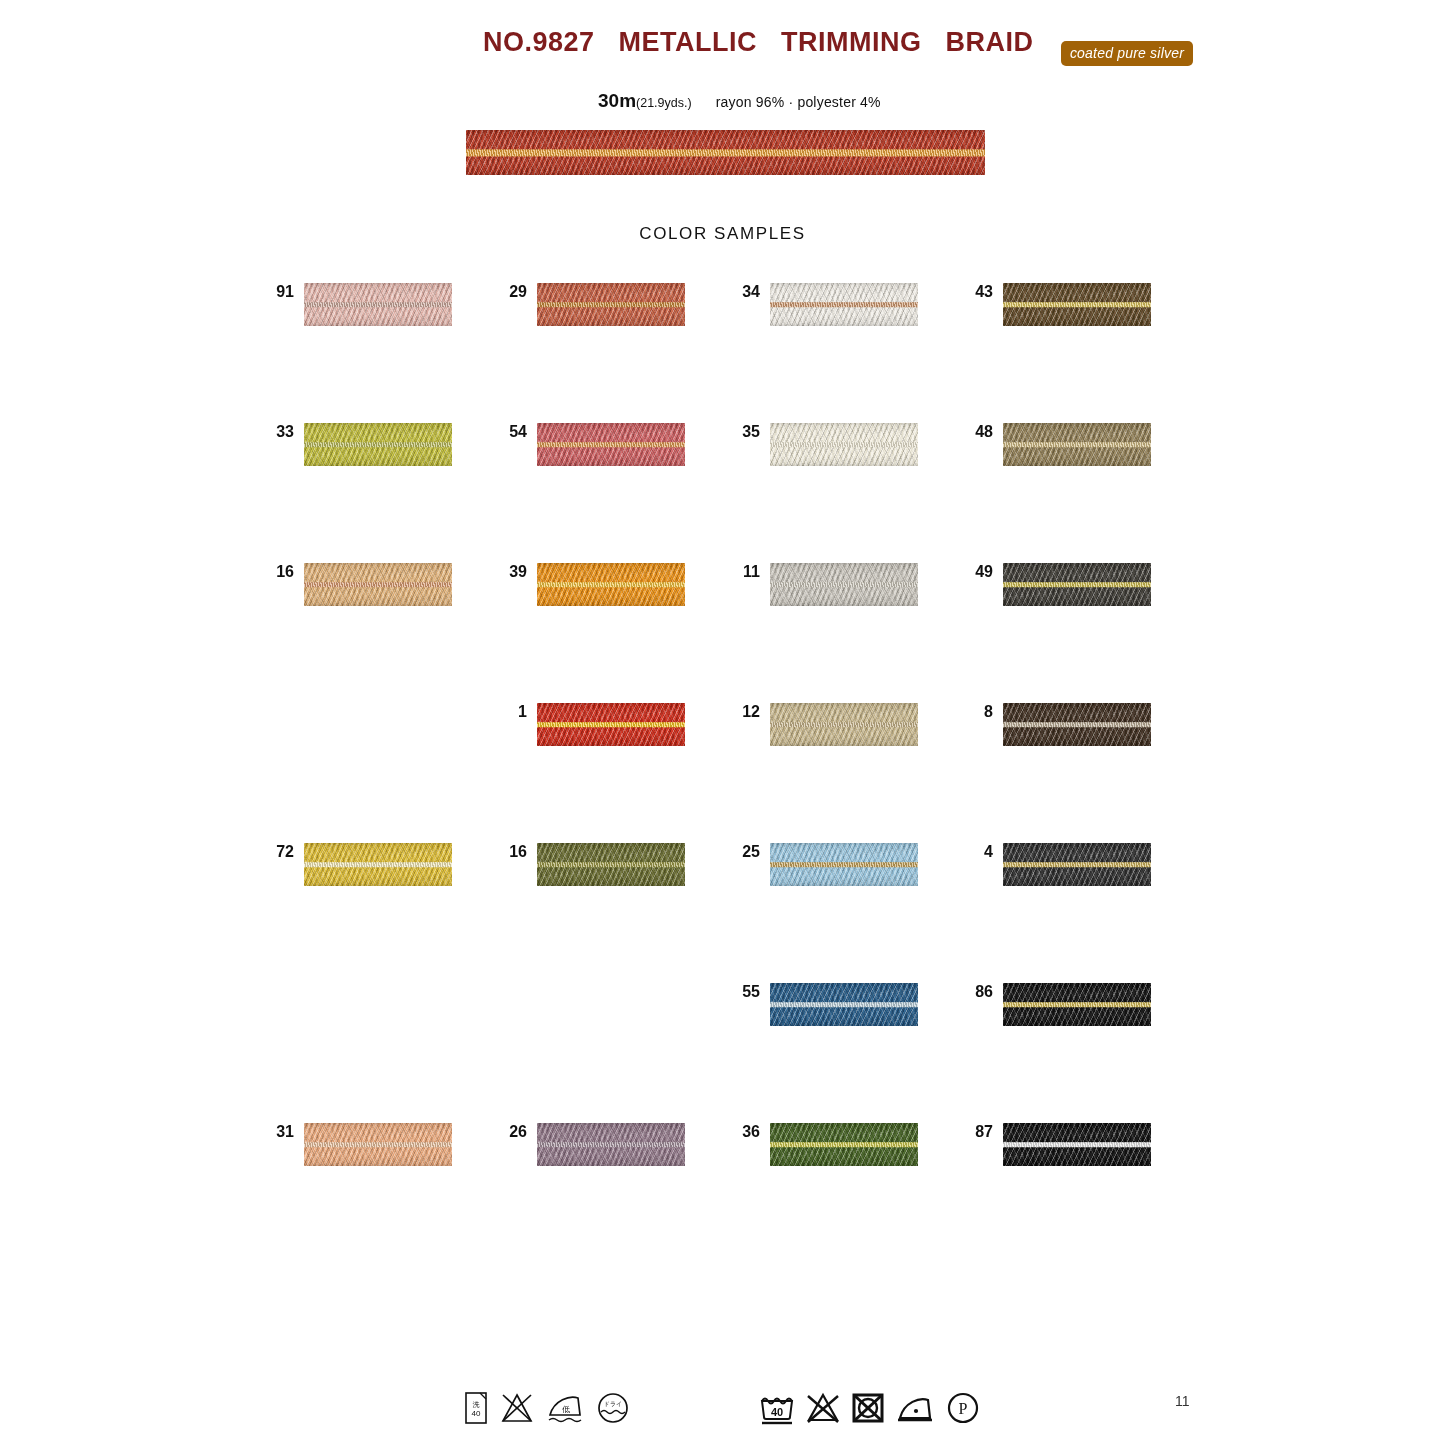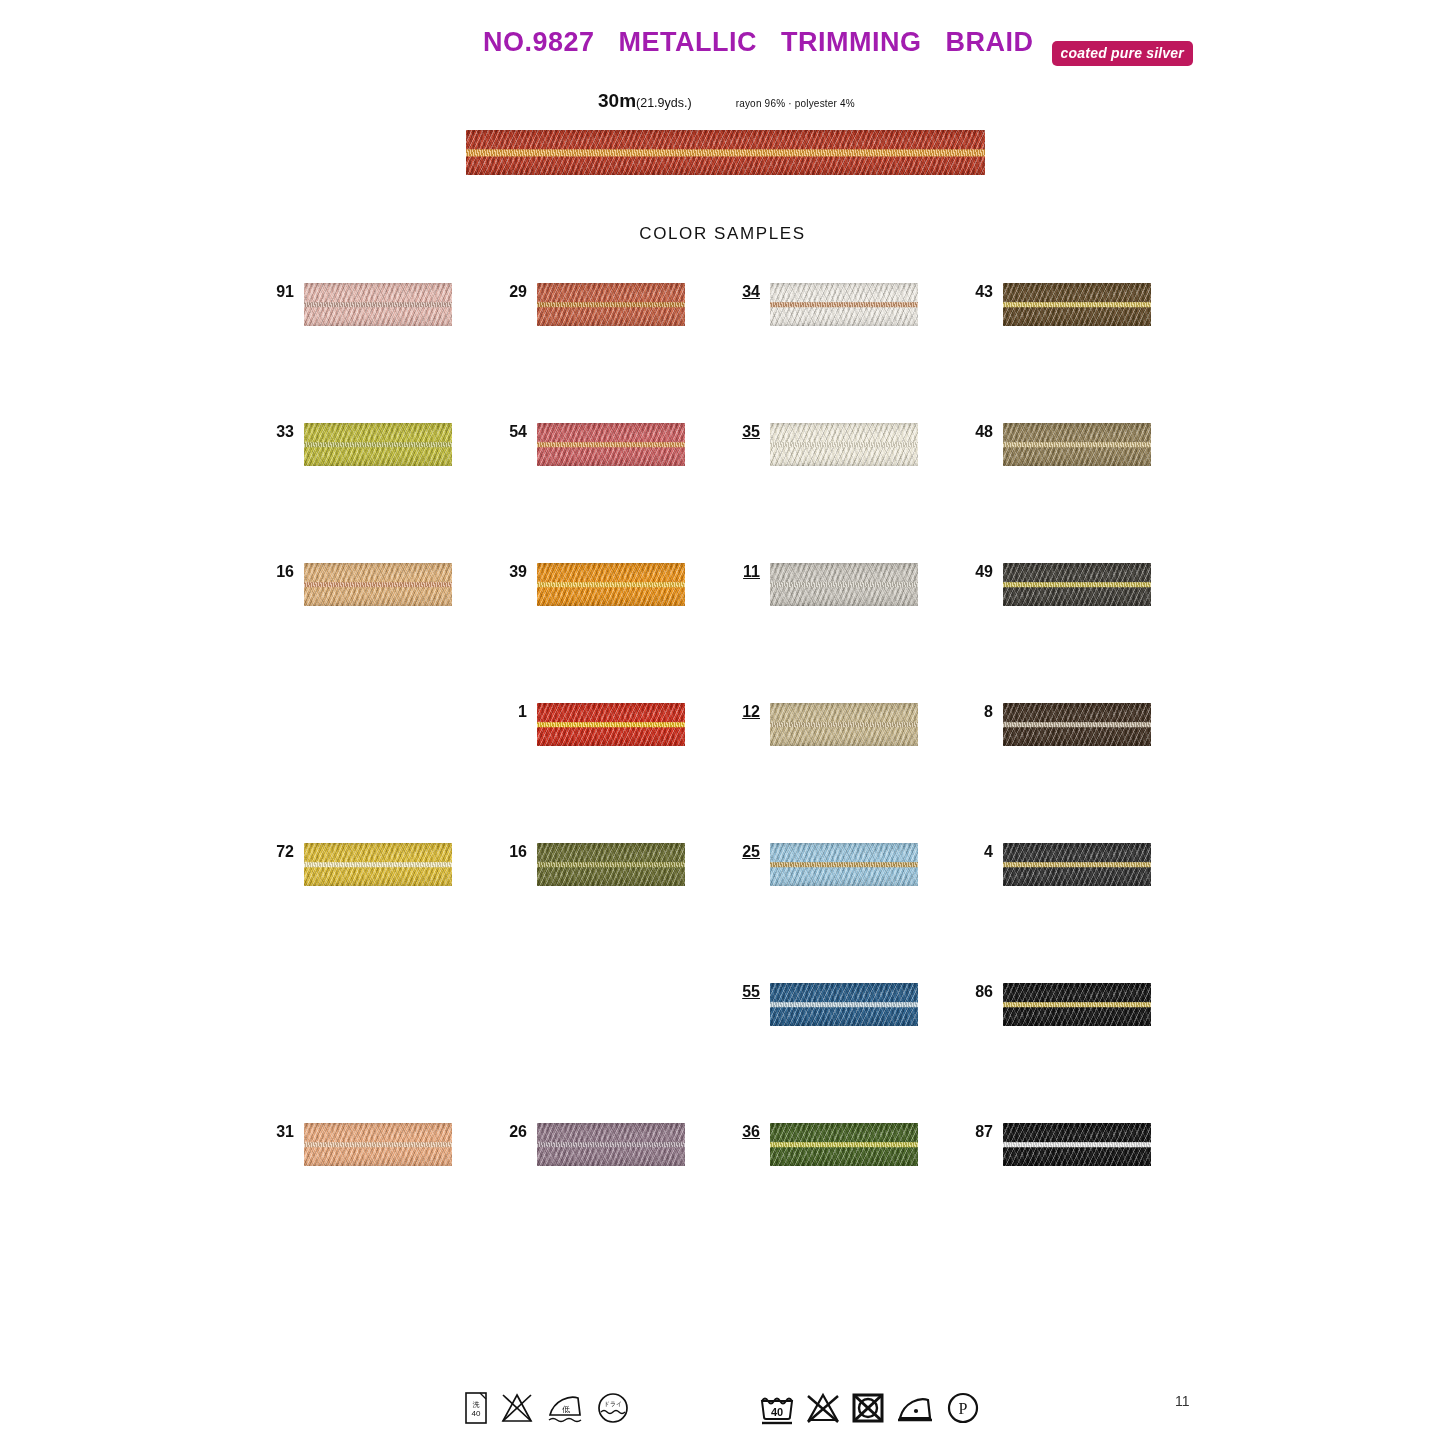--- a/index.html
+++ b/index.html
@@ -18,30 +18,30 @@
 
   
   #page-title {
     position: absolute;
     left: 483px;
     top: 27px;
     font-size: 27px;
     font-weight: bold;
     letter-spacing: 0.5px;
     white-space: pre;
-    color: #a21caf;
+    color: #7f1d1d;
   }
   #silver-badge {
     position: absolute;
     right: 252px;
     top: 41px;
-    background: #be185d;
+    background: #a16207;
     color: #ffffff;
     font-style: italic;
-    font-weight: bold;
+    font-weight: normal;
     font-size: 14px;
     padding: 4px 9px 5px 9px;
     border-radius: 5px;
     letter-spacing: 0.2px;
     white-space: nowrap;
   }
 
   
   #spec-line {
     position: absolute;
@@ -54,23 +54,23 @@
   #spec-length {
     font-size: 19px;
     font-weight: 600;
     color: #111;
   }
   #spec-length-yds {
     font-size: 12.5px;
     color: #111;
   }
   #spec-composition {
-    font-size: 10px;
+    font-size: 14px;
     color: #111;
-    margin-left: 44px;
+    margin-left: 24px;
     letter-spacing: 0.2px;
   }
 
   
   .braid {
     position: relative;
     overflow: hidden;
     background-repeat: repeat;
   }
   .braid::before {
@@ -175,21 +175,21 @@
   }
   .swatch-cell {
     position: absolute;
     top: 0;
     width: 240px;
     height: 46px;
     display: flex;
   }
   .swatch-cell.col0 { left: 258px; }
   .swatch-cell.col1 { left: 491px; }
-  .swatch-cell.col2 { left: 724px; text-decoration: underline; }
+  .swatch-cell.col2 { left: 724px; }
   .swatch-cell.col3 { left: 957px; }
 
   .swatch-code {
     width: 36px;
     text-align: right;
     font-size: 16px;
     font-weight: bold;
     color: #111;
     margin-right: 10px;
     flex: none;

